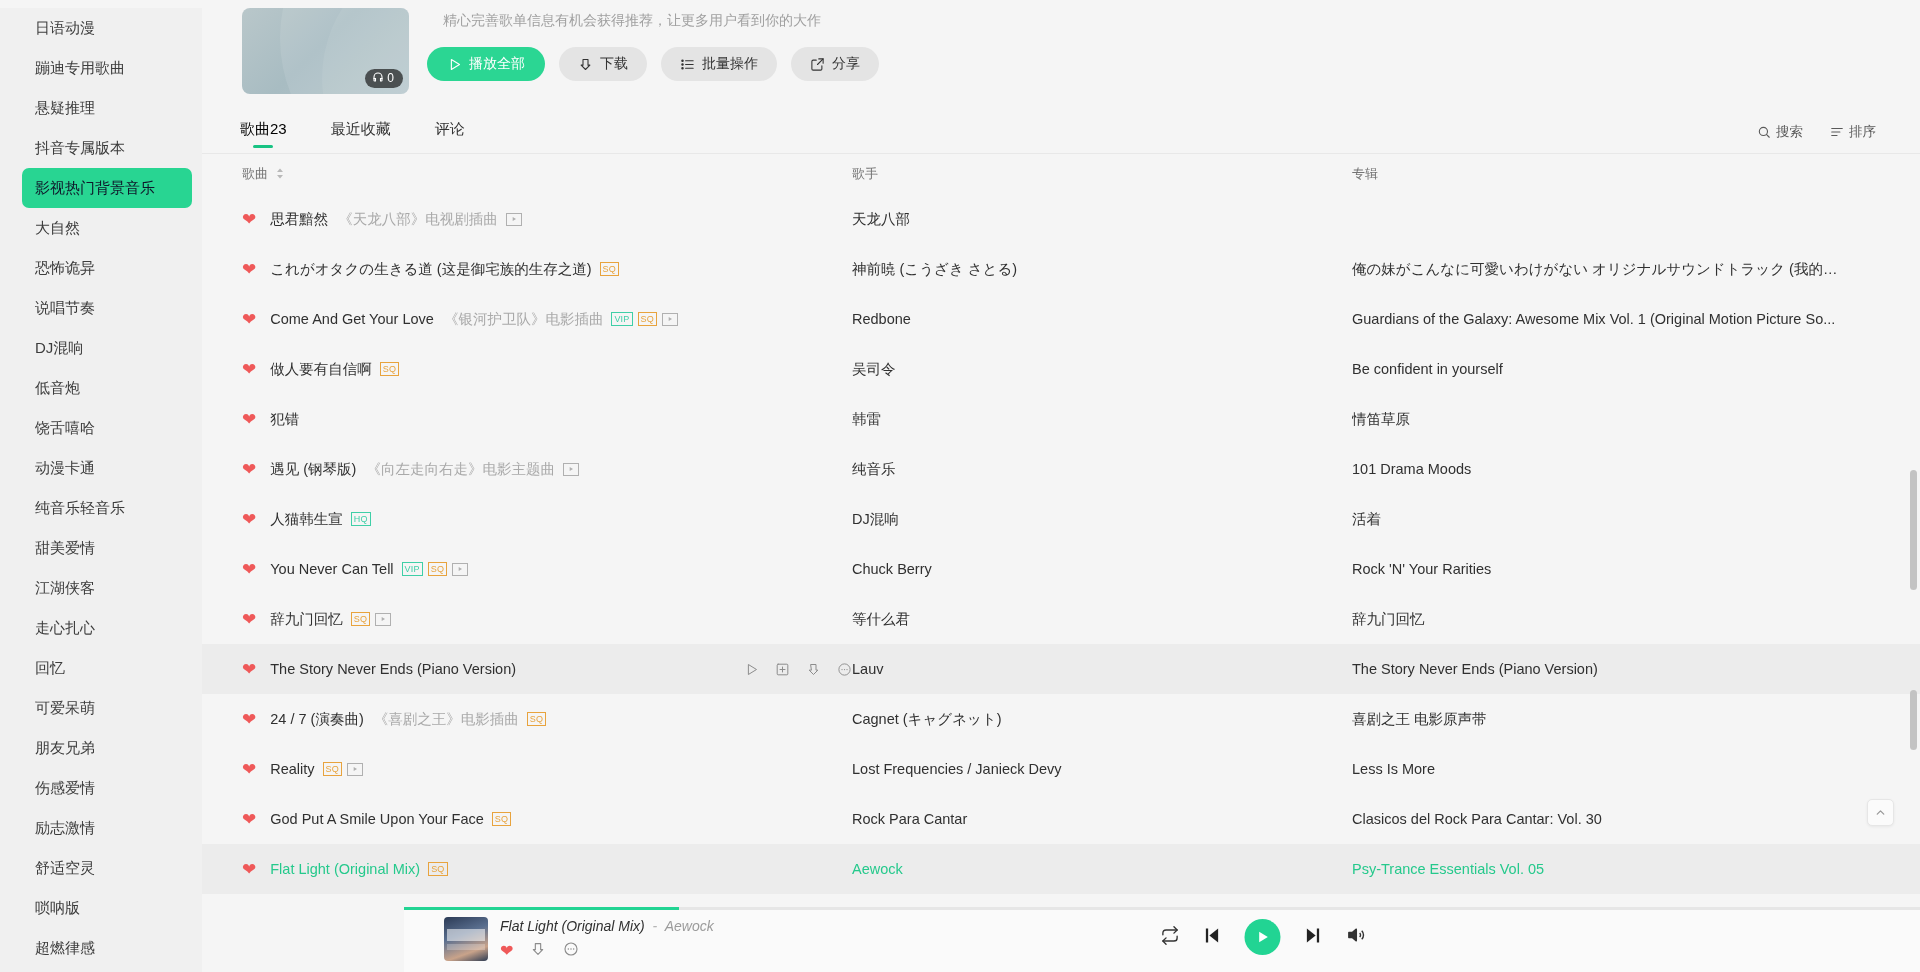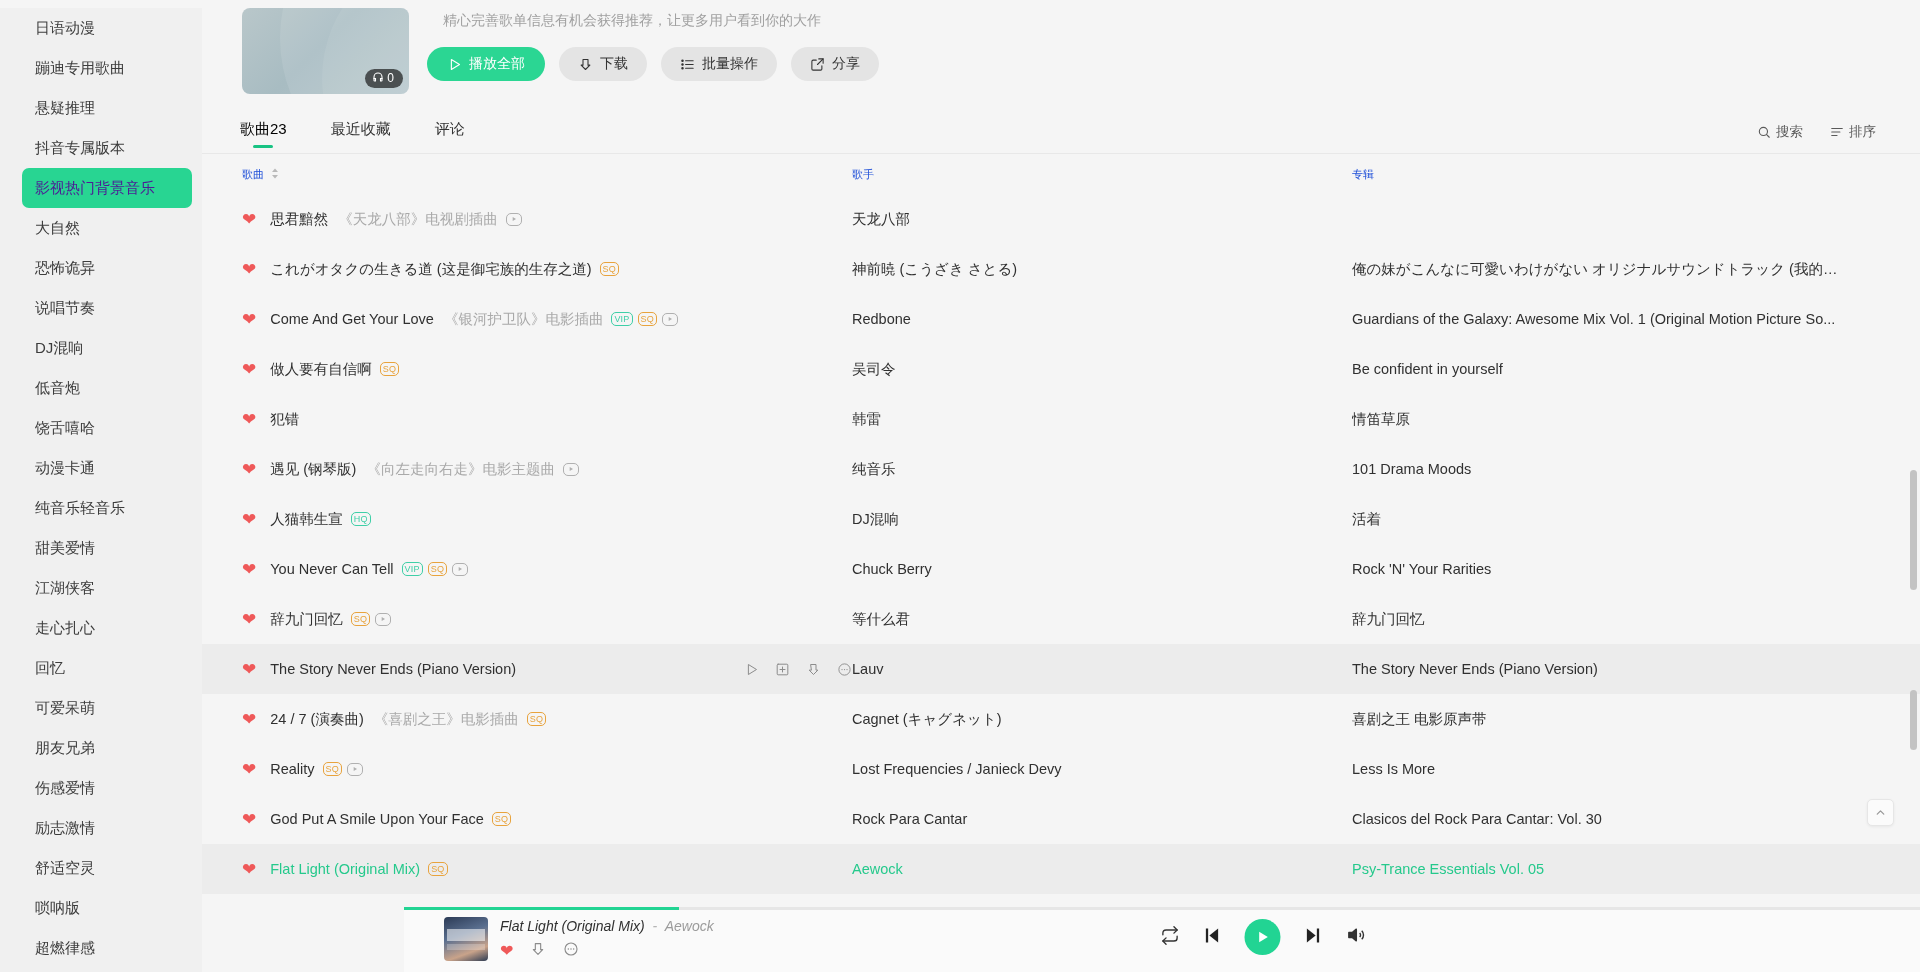--- a/index.html
+++ b/index.html
@@ -22,21 +22,21 @@
     height: 40px; line-height: 40px;
     margin: 0 10px 0 22px;
     padding-left: 13px;
     font-size: 15px; color: #3c3c3c;
     border-radius: 7px;
     white-space: nowrap;
     cursor: pointer;
   }
   .side-item.active {
     background: #28d592;
-    color: #4c1d95;
+    color: #0f172a;
     font-weight: normal;
   }
 
   
   #main {
     position: absolute; left: 202px; top: 0; width: 1718px; height: 972px;
     background: #f5f5f5;
   }
 
   
@@ -99,39 +99,39 @@
     bottom: 0; width: 20px; height: 3px; border-radius: 2px; background: #18c383;
   }
   #tools { position:absolute; right: 44px; top: 13px; display: flex; gap: 27px; }
   .tool { display:flex; align-items:center; gap:5px; font-size: 13.5px; color:#5a5a5a; cursor:pointer; }
 
   
   #tablewrap { position: relative; height: 772px; overflow: hidden; }
   table { width: 100%; border-collapse: collapse; table-layout: fixed; }
   thead th {
     text-align: left; font-weight: normal;
-    font-size: 11px; color: #1d4ed8;
+    font-size: 13px; color: #737373;
     height: 40px; padding: 0;
   }
   .c-song { width: 650px; padding-left: 40px !important; }
   .c-artist { width: 500px; }
   .c-album { width: auto; padding-right: 40px; }
   tbody tr { height: 50px; }
   tbody tr.hover { background: #ececec; }
   tbody tr.playing { background: #ececec; }
   tbody td { padding: 0; vertical-align: middle; font-size: 14.5px; color: #303030; }
   td.c-song { padding-left: 40px; }
   .songcell { display: flex; align-items: center; gap: 0; position: relative; }
   .heart { color: #ef5959; font-size: 17px; margin-right: 14px; line-height: 1; flex: none; cursor: pointer; }
   .title { color: #303030; white-space: nowrap; }
   .sub { color: #a9a9a9; margin-left: 10px; white-space: nowrap; }
   .badges { display: inline-flex; gap: 5px; margin-left: 8px; align-items: center; }
   .bdg {
     font-size: 9px; line-height: 1;
-    padding: 1.5px 2px; border-radius: 5px;
+    padding: 1.5px 2px; border-radius: 0;
     border: 1px solid currentColor; letter-spacing: .2px;
     font-family: "Liberation Sans", sans-serif;
     display:inline-block;
   }
   .bdg.vip { color: #3fcfa7; }
   .bdg.sq  { color: #e8a33d; }
   .bdg.hq  { color: #3fcfa7; }
   .bdg.mv  { color: #b0b0b0; padding: 1.5px 3px; }
   .rowacts { position: absolute; right: 0; display: flex; gap: 16px; align-items:center; }
   .rowacts span { color: #8c8c8c; cursor: pointer; display:flex; }

